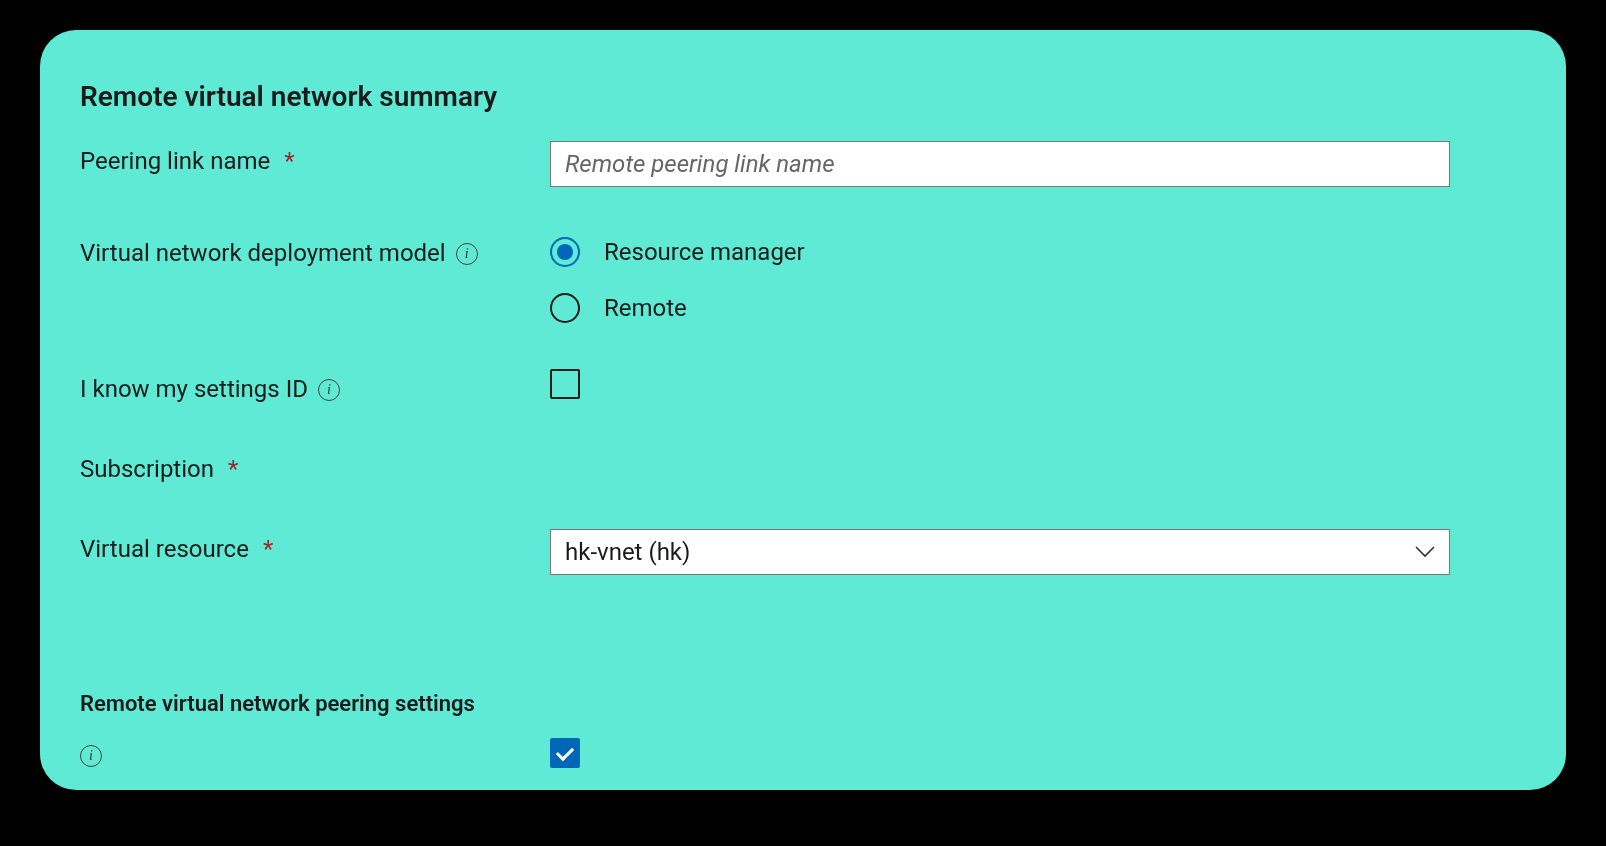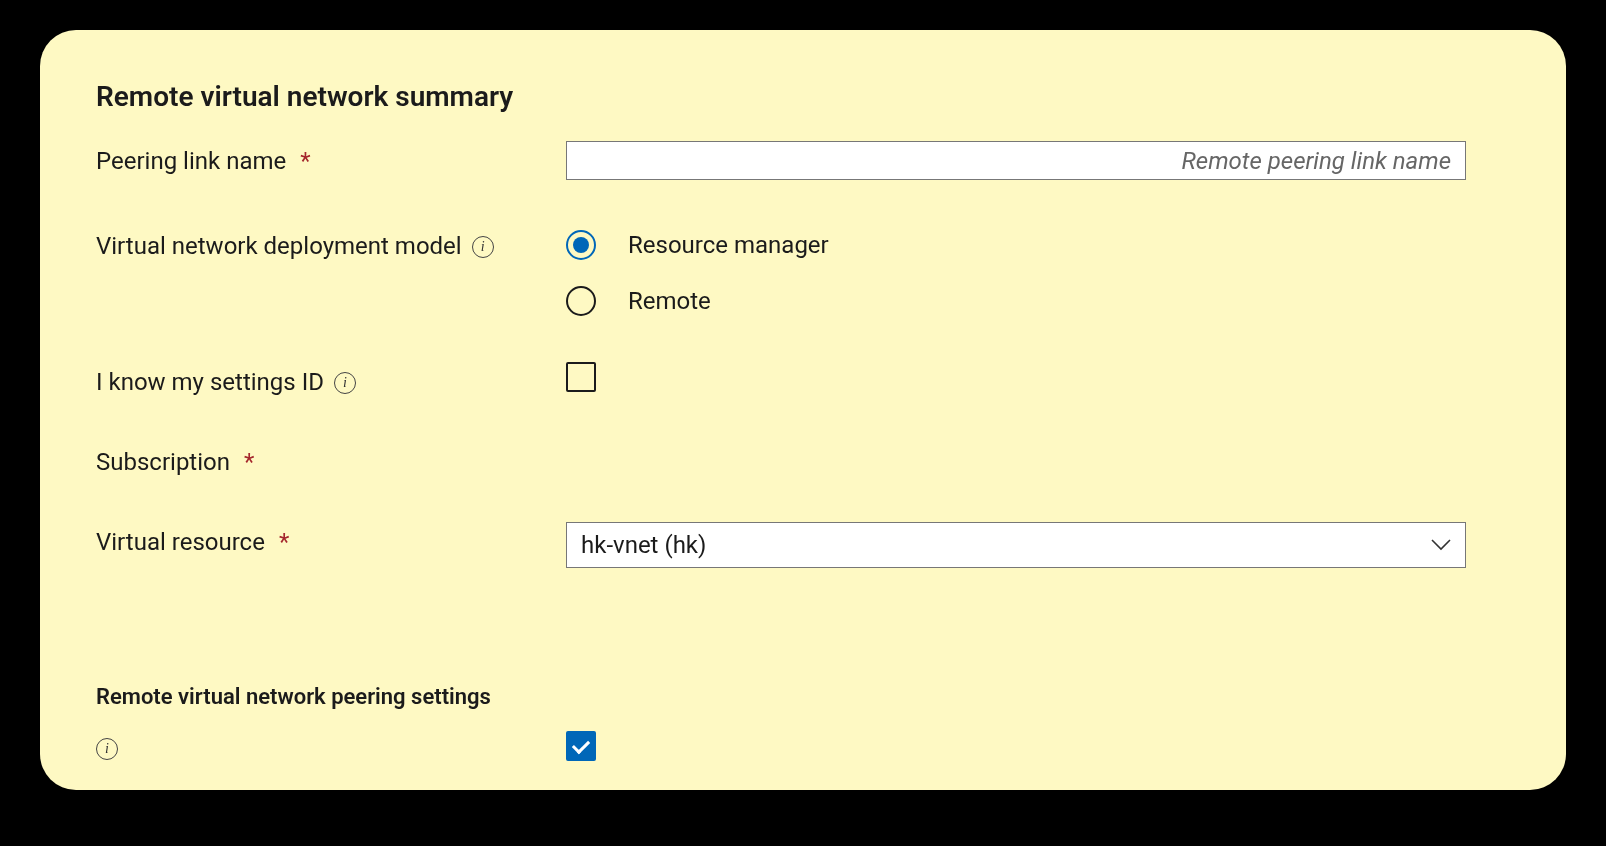--- a/index.html
+++ b/index.html
@@ -5,24 +5,24 @@
   * { box-sizing: border-box; }
   html, body {
     margin: 0;
     padding: 0;
     background: #000;
     font-family: "Segoe UI", -apple-system, BlinkMacSystemFont, Roboto, sans-serif;
     width: 1606px;
     height: 846px;
   }
   .panel {
-    background: #fef9c3;
+    background: #5eead4;
     border-radius: 36px;
     margin: 30px 40px;
-    padding: 50px 40px 40px 56px;
+    padding: 50px 40px 40px 40px;
     height: 760px;
     position: relative;
     overflow: hidden;
   }
   h2.section-title {
     font-size: 28px;
     font-weight: 600;
     color: #1b1b1b;
     margin: 0 0 28px 0;
   }
@@ -61,43 +61,42 @@
     font-size: 14px;
     font-style: italic;
     font-family: Georgia, "Times New Roman", serif;
     color: #333;
     line-height: 1;
     position: relative;
     top: 1px;
   }
   input.text-input {
     width: 100%;
-    height: 39px;
+    height: 46px;
     border: 1px solid #777;
     font-size: 24px;
     padding: 4px 14px;
     font-style: italic;
     color: #333;
     font-family: inherit;
-    text-align: right;
   }
   input.text-input::placeholder {
     color: #666;
     font-style: italic;
   }
   .radio-stack {
     display: flex;
     flex-direction: column;
     gap: 26px;
     padding-top: 4px;
   }
   .radio-option {
     display: flex;
     align-items: center;
-    gap: 32px;
+    gap: 24px;
     font-size: 24px;
     color: #1b1b1b;
     cursor: pointer;
   }
   .radio-circle {
     width: 30px;
     height: 30px;
     border-radius: 50%;
     border: 2px solid #1b1b1b;
     display: flex;

